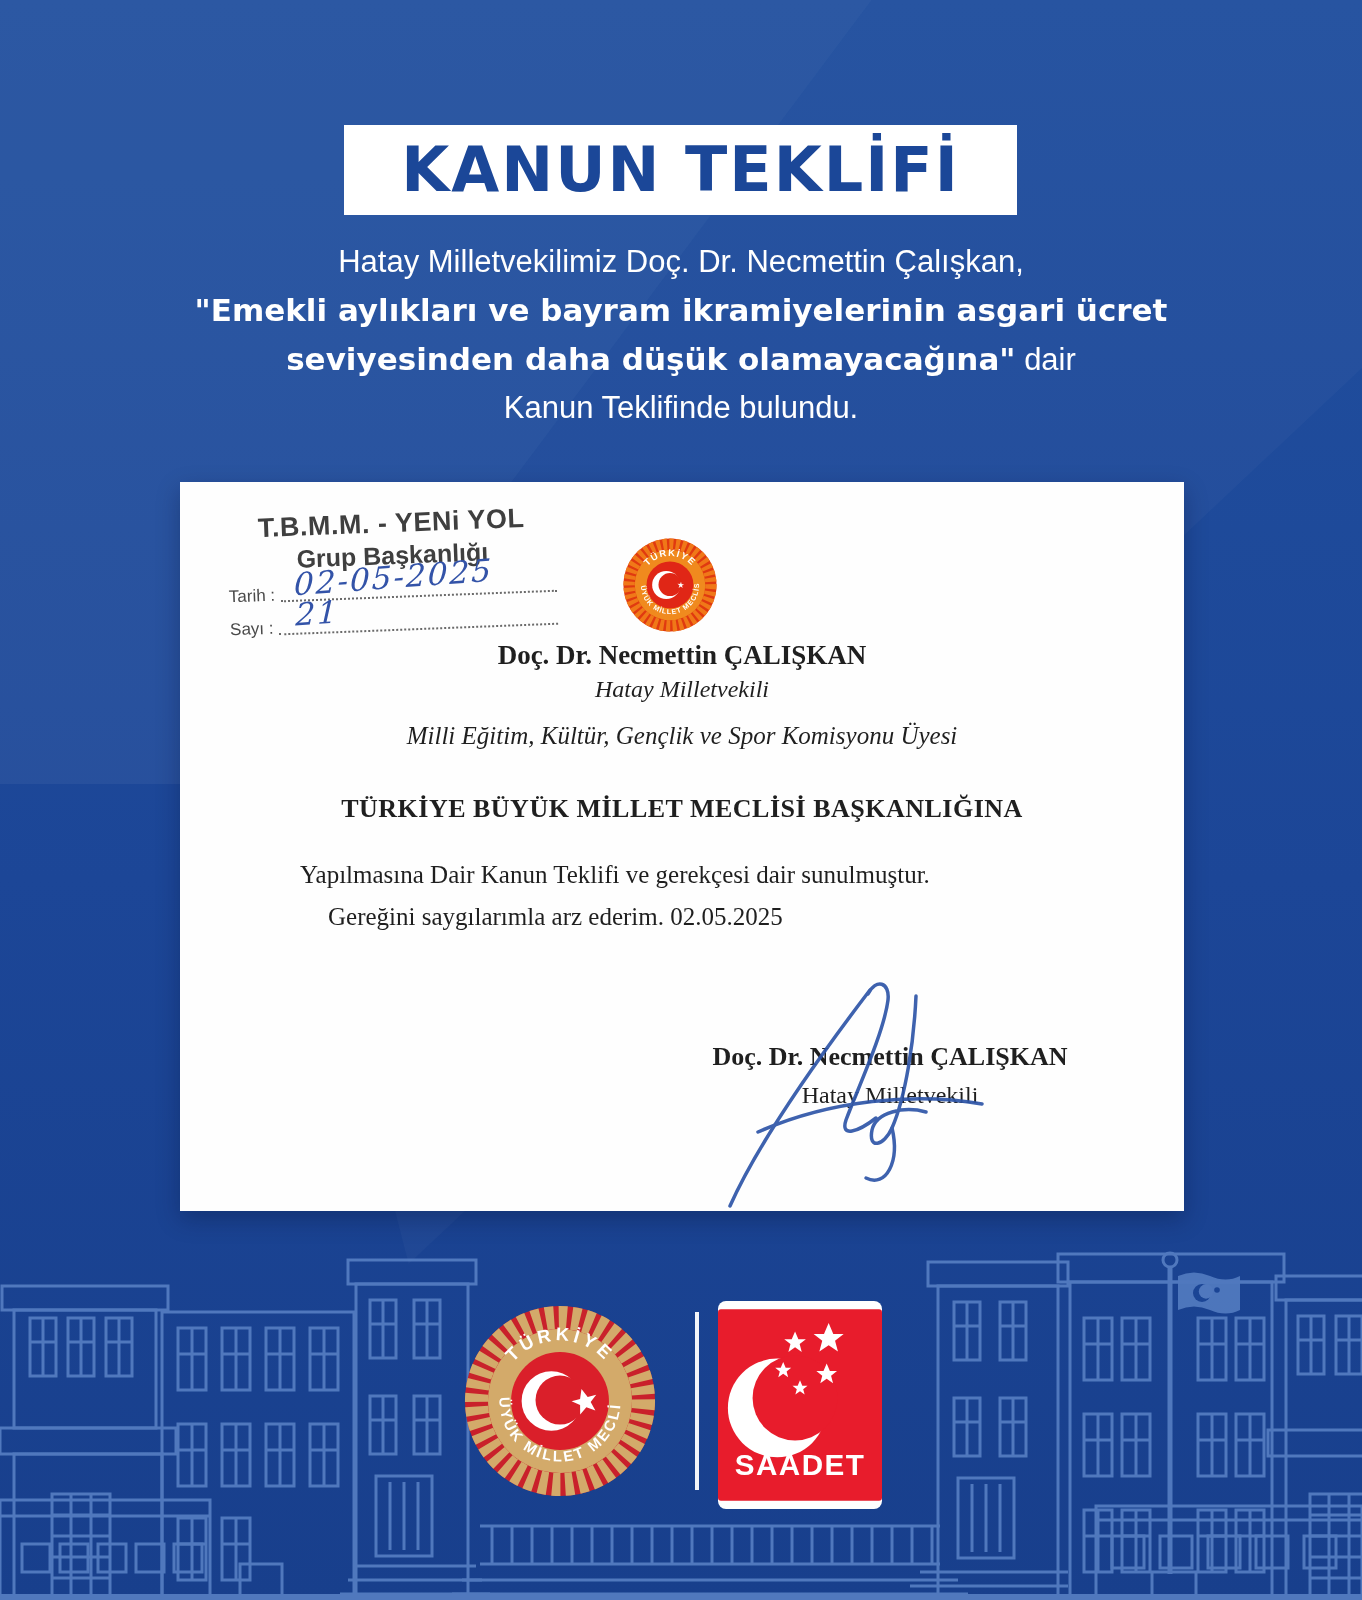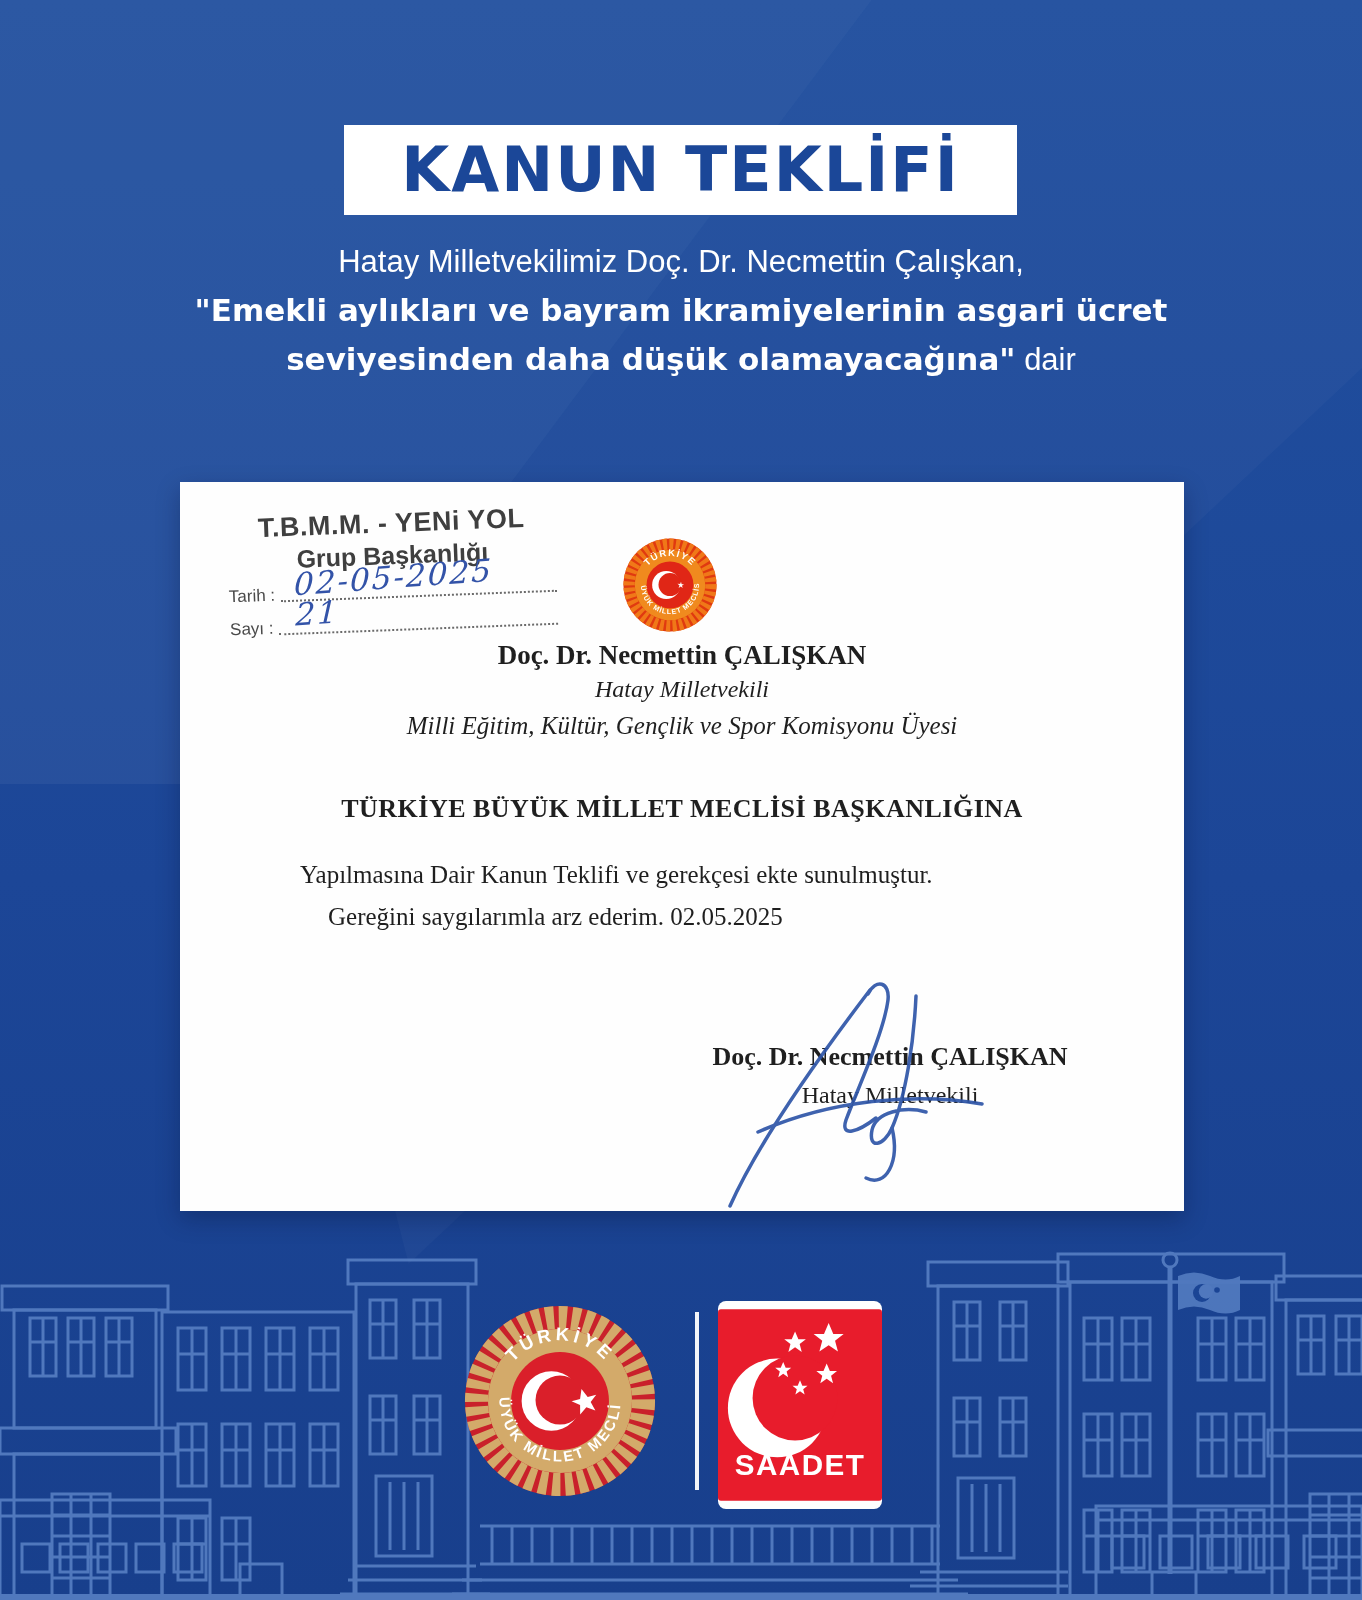--- a/index.html
+++ b/index.html
@@ -30,21 +30,21 @@
   .stamp .org2{font-size:25px;font-weight:700;text-align:center;margin-top:2px;}
   .stamp-row{position:relative;display:flex;align-items:flex-end;height:30px;margin-top:3px;}
   .stamp-row .lbl{font-size:17px;color:#4a4a4a;white-space:nowrap;padding-bottom:2px;}
   .stamp-row .dots{flex:1;border-bottom:2.5px dotted #6a6a6a;margin:0 2px 5px 6px;}
   .stamp-row .hand{position:absolute;left:66px;top:-14px;color:#3353a8;font-size:31px;
     font-family:"DejaVu Serif",serif;font-style:italic;transform:skewX(-6deg) rotate(-2deg);letter-spacing:2px;}
   .emblem{position:absolute;left:443px;top:56px;width:94px;height:94px;}
   .author{position:absolute;left:0;top:158px;width:100%;text-align:center;font-family:"Liberation Serif",serif;}
   .author .nm{font-size:27px;font-weight:700;}
   .author .tl{font-size:24px;font-style:italic;margin-top:5px;}
-  .author .cm{font-size:25px;font-style:italic;margin-top:9px;}
+  .author .cm{font-size:25px;font-style:italic;margin-top:19px;}
   .recipient{position:absolute;left:0;top:312px;width:100%;text-align:center;
     font-family:Liberation Serif, serif;font-size:26px;font-weight:700;letter-spacing:.5px;}
   .body{position:absolute;left:120px;top:372px;width:764px;font-family:"Liberation Serif",serif;
     font-size:25px;line-height:42px;}
   .body .l1{display:block;text-indent:36px;text-align:justify;text-align-last:justify;}
   .body .l2{display:block;}
   .body .l3{display:block;text-indent:28px;}
   .sig{position:absolute;left:500px;top:560px;width:420px;text-align:center;font-family:"Liberation Serif",serif;}
   .sig .nm{font-size:26px;font-weight:700;}
   .sig .tl{font-size:24px;margin-top:10px;}
@@ -217,20 +217,21 @@
   </svg>
 
   <div class="banner">
     <span class="banner-title">KANUN TEKLİFİ</span>
   </div>
 
   <div class="intro">
     <div><span>Hatay Milletvekilimiz Doç. Dr. Necmettin Çalışkan,</span></div>
     <div><b>"Emekli aylıkları ve bayram ikramiyelerinin asgari ücret</b></div>
     <div><b>seviyesinden daha düşük olamayacağına"</b><span> dair</span></div>
+    <div><span>Kanun Teklifinde bulundu.</span></div>
   </div>
 
   <div class="doc">
 
     <div class="stamp">
       <div class="org1">T.B.M.M. - YENi YOL</div>
       <div class="org2">Grup Başkanlığı</div>
       <div class="stamp-row">
         <span class="lbl">Tarih :</span>
         <span class="dots"></span>
@@ -263,21 +264,21 @@
 
     <div class="author">
       <div class="nm">Doç. Dr. Necmettin ÇALIŞKAN</div>
       <div class="tl">Hatay Milletvekili</div>
       <div class="cm">Milli Eğitim, Kültür, Gençlik ve Spor Komisyonu Üyesi</div>
     </div>
 
     <div class="recipient">TÜRKİYE BÜYÜK MİLLET MECLİSİ BAŞKANLIĞINA</div>
 
     <div class="body">
-      <span class="l2">Yapılmasına Dair Kanun Teklifi ve gerekçesi ekte sunulmuştur.</span>
+      <span class="l2">Yapılmasına Dair Kanun Teklifi ve gerekçesi dair sunulmuştur.</span>
       <span class="l3">Gereğini saygılarımla arz ederim. 02.05.2025</span>
     </div>
 
     <div class="sig">
       <div class="nm">Doç. Dr. Necmettin ÇALIŞKAN</div>
       <div class="tl">Hatay Milletvekili</div>
     </div>
 
     <svg class="sig-ink" viewBox="0 0 320 230">
       <g stroke="#2e55a8" stroke-width="3.5" fill="none" stroke-linecap="round" opacity="0.92">

